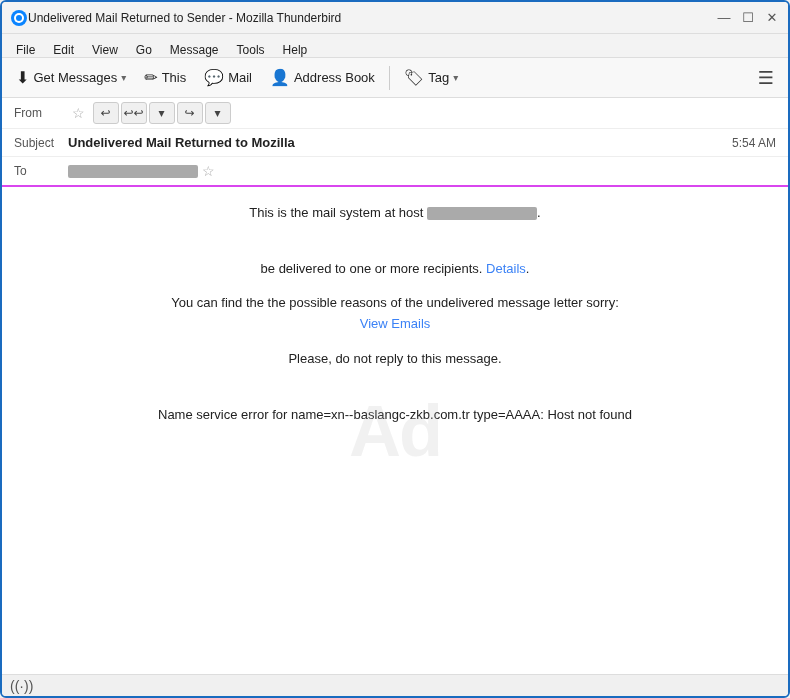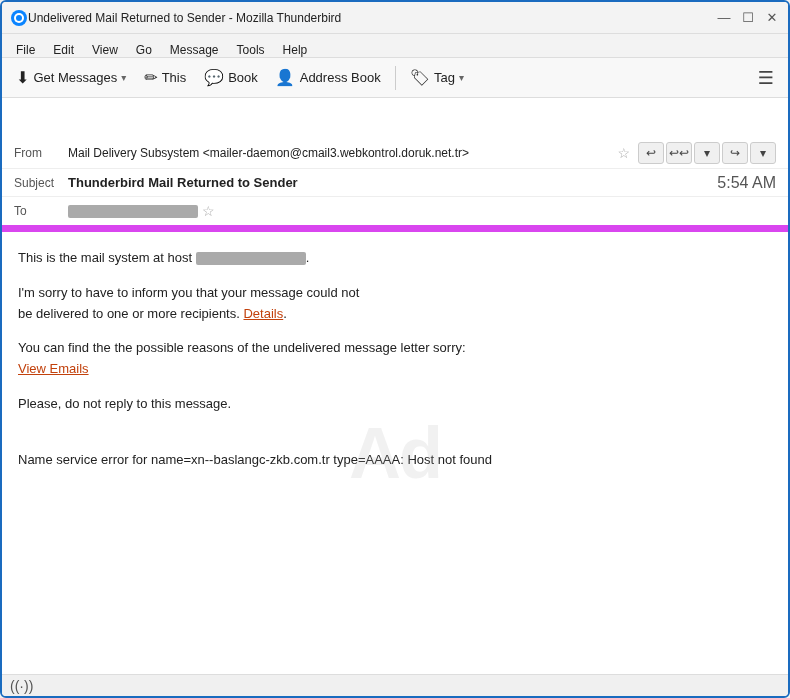--- a/index.html
+++ b/index.html
@@ -118,23 +118,22 @@
       cursor: pointer;
       font-size: 18px;
       color: #444;
       background: transparent;
       border: none;
     }
 
     
     .email-header {
       background: #fff;
-      border-bottom: 7px solid #d946ef;
-      flex-shrink: 0;
-      margin-top: 40px;
+      border-bottom: 2px solid #d946ef;
+      flex-shrink: 0;
     }
     .email-header-row {
       display: flex;
       align-items: center;
       padding: 4px 12px;
       border-bottom: 1px solid #eee;
       min-height: 28px;
     }
     .email-header-row:last-child { border-bottom: none; }
     .email-field-label {
@@ -143,21 +142,21 @@
       width: 54px;
       flex-shrink: 0;
     }
     .email-field-value {
       font-size: 12px;
       color: #222;
       flex: 1;
     }
     .email-field-value.bold { font-weight: bold; font-size: 13px; }
     .email-timestamp {
-      font-size: 16px;
+      font-size: 12px;
       color: #555;
     }
     .star-icon { color: #aaa; margin-left: 4px; cursor: pointer; font-size: 14px; }
 
     
     .nav-arrows {
       display: flex;
       gap: 2px;
       align-items: center;
       margin-left: 8px;
@@ -186,25 +185,25 @@
     }
 
     .email-body-text {
       font-size: 13px;
       color: #222;
       line-height: 1.6;
     }
 
     .email-body-text p {
       margin-bottom: 14px;
+      text-align: center;
     }
 
     .link-text {
-      color: #c2410c;
-      text-decoration: underline;
+      color: #3b82f6;
       cursor: pointer;
       margin-top: 24px;
     }
 
     .blurred-text {
       background: #aaa;
       color: transparent;
       border-radius: 2px;
       display: inline-block;
       min-width: 80px;
@@ -286,21 +285,21 @@
       <span class="dropdown-arrow">▾</span>
     </button>
 
     <button class="toolbar-btn">
       <span class="toolbar-icon">✏</span>
       <span>This</span>
     </button>
 
     <button class="toolbar-btn">
       <span class="toolbar-icon">💬</span>
-      <span>Book</span>
+      <span>Mail</span>
     </button>
 
     <button class="toolbar-btn">
       <span class="toolbar-icon">👤</span>
       <span>Address Book</span>
     </button>
 
     <div class="toolbar-separator"></div>
 
     <button class="toolbar-btn">
@@ -311,34 +310,33 @@
 
     <div class="toolbar-spacer"></div>
 
     <button class="hamburger-btn">☰</button>
   </div>
 
   <div class="email-header">
 
     <div class="email-header-row">
       <span class="email-field-label">From</span>
-      <span class="email-field-value">Mail Delivery Subsystem &lt;mailer-daemon@cmail3.webkontrol.doruk.net.tr&gt;</span>
       <span class="star-icon">☆</span>
       <div class="nav-arrows">
         <div class="nav-btn">↩</div>
         <div class="nav-btn">↩↩</div>
         <div class="nav-btn">▾</div>
         <div class="nav-btn">↪</div>
         <div class="nav-btn">▾</div>
       </div>
     </div>
 
     <div class="email-header-row">
       <span class="email-field-label">Subject</span>
-      <span class="email-field-value bold">Thunderbird Mail Returned to Sender</span>
+      <span class="email-field-value bold">Undelivered Mail Returned to Mozilla</span>
       <span class="email-timestamp">5:54 AM</span>
     </div>
 
     <div class="email-header-row">
       <span class="email-field-label">To</span>
       <span class="blurred-text long"></span>
       <span class="star-icon">☆</span>
     </div>
   </div>
 
@@ -346,21 +344,21 @@
     <div class="watermark">Ad</div>
 
     <div class="email-body-text">
 
       <p>
         <span>This is the mail system at host</span>
         <span class="blurred-text medium"></span>.
       </p>
 
       <p>
-        <span>I'm sorry to have to inform you that your message could not</span><br>
+        <br>
         <span>be delivered to one or more recipients.</span>
         <span class="link-text">Details</span>.
       </p>
 
       <p>
         <span>You can find the the possible reasons of the undelivered message letter sorry:</span><br>
         <span class="link-text">View Emails</span>
       </p>
 
       <p>

